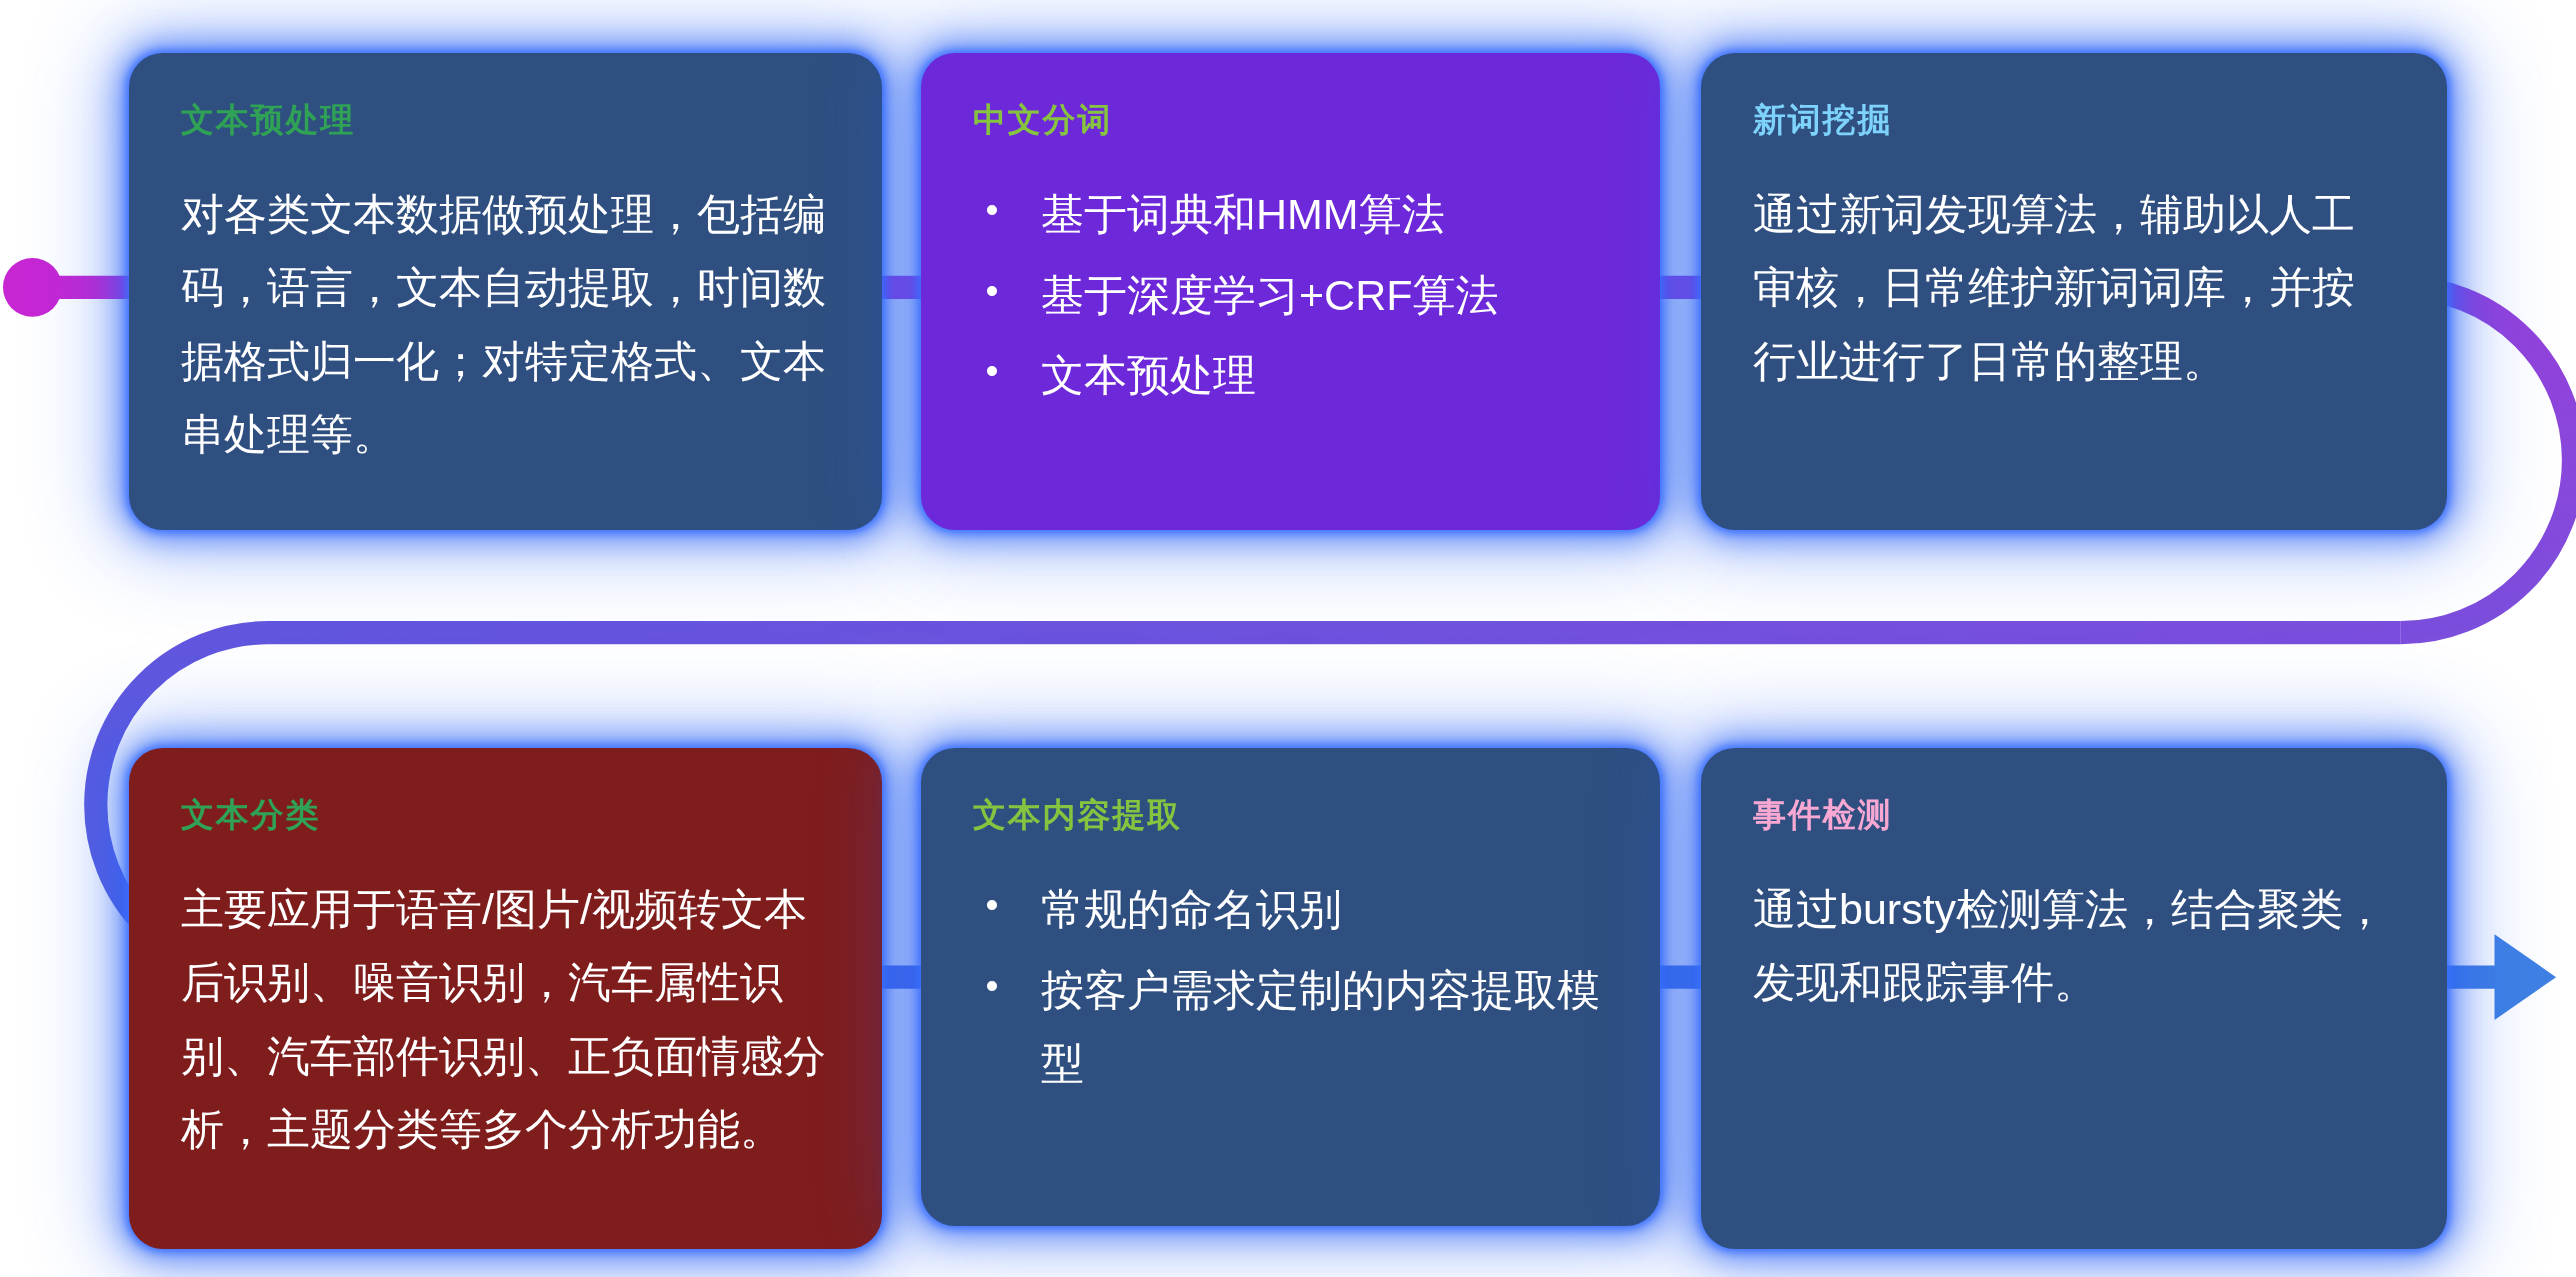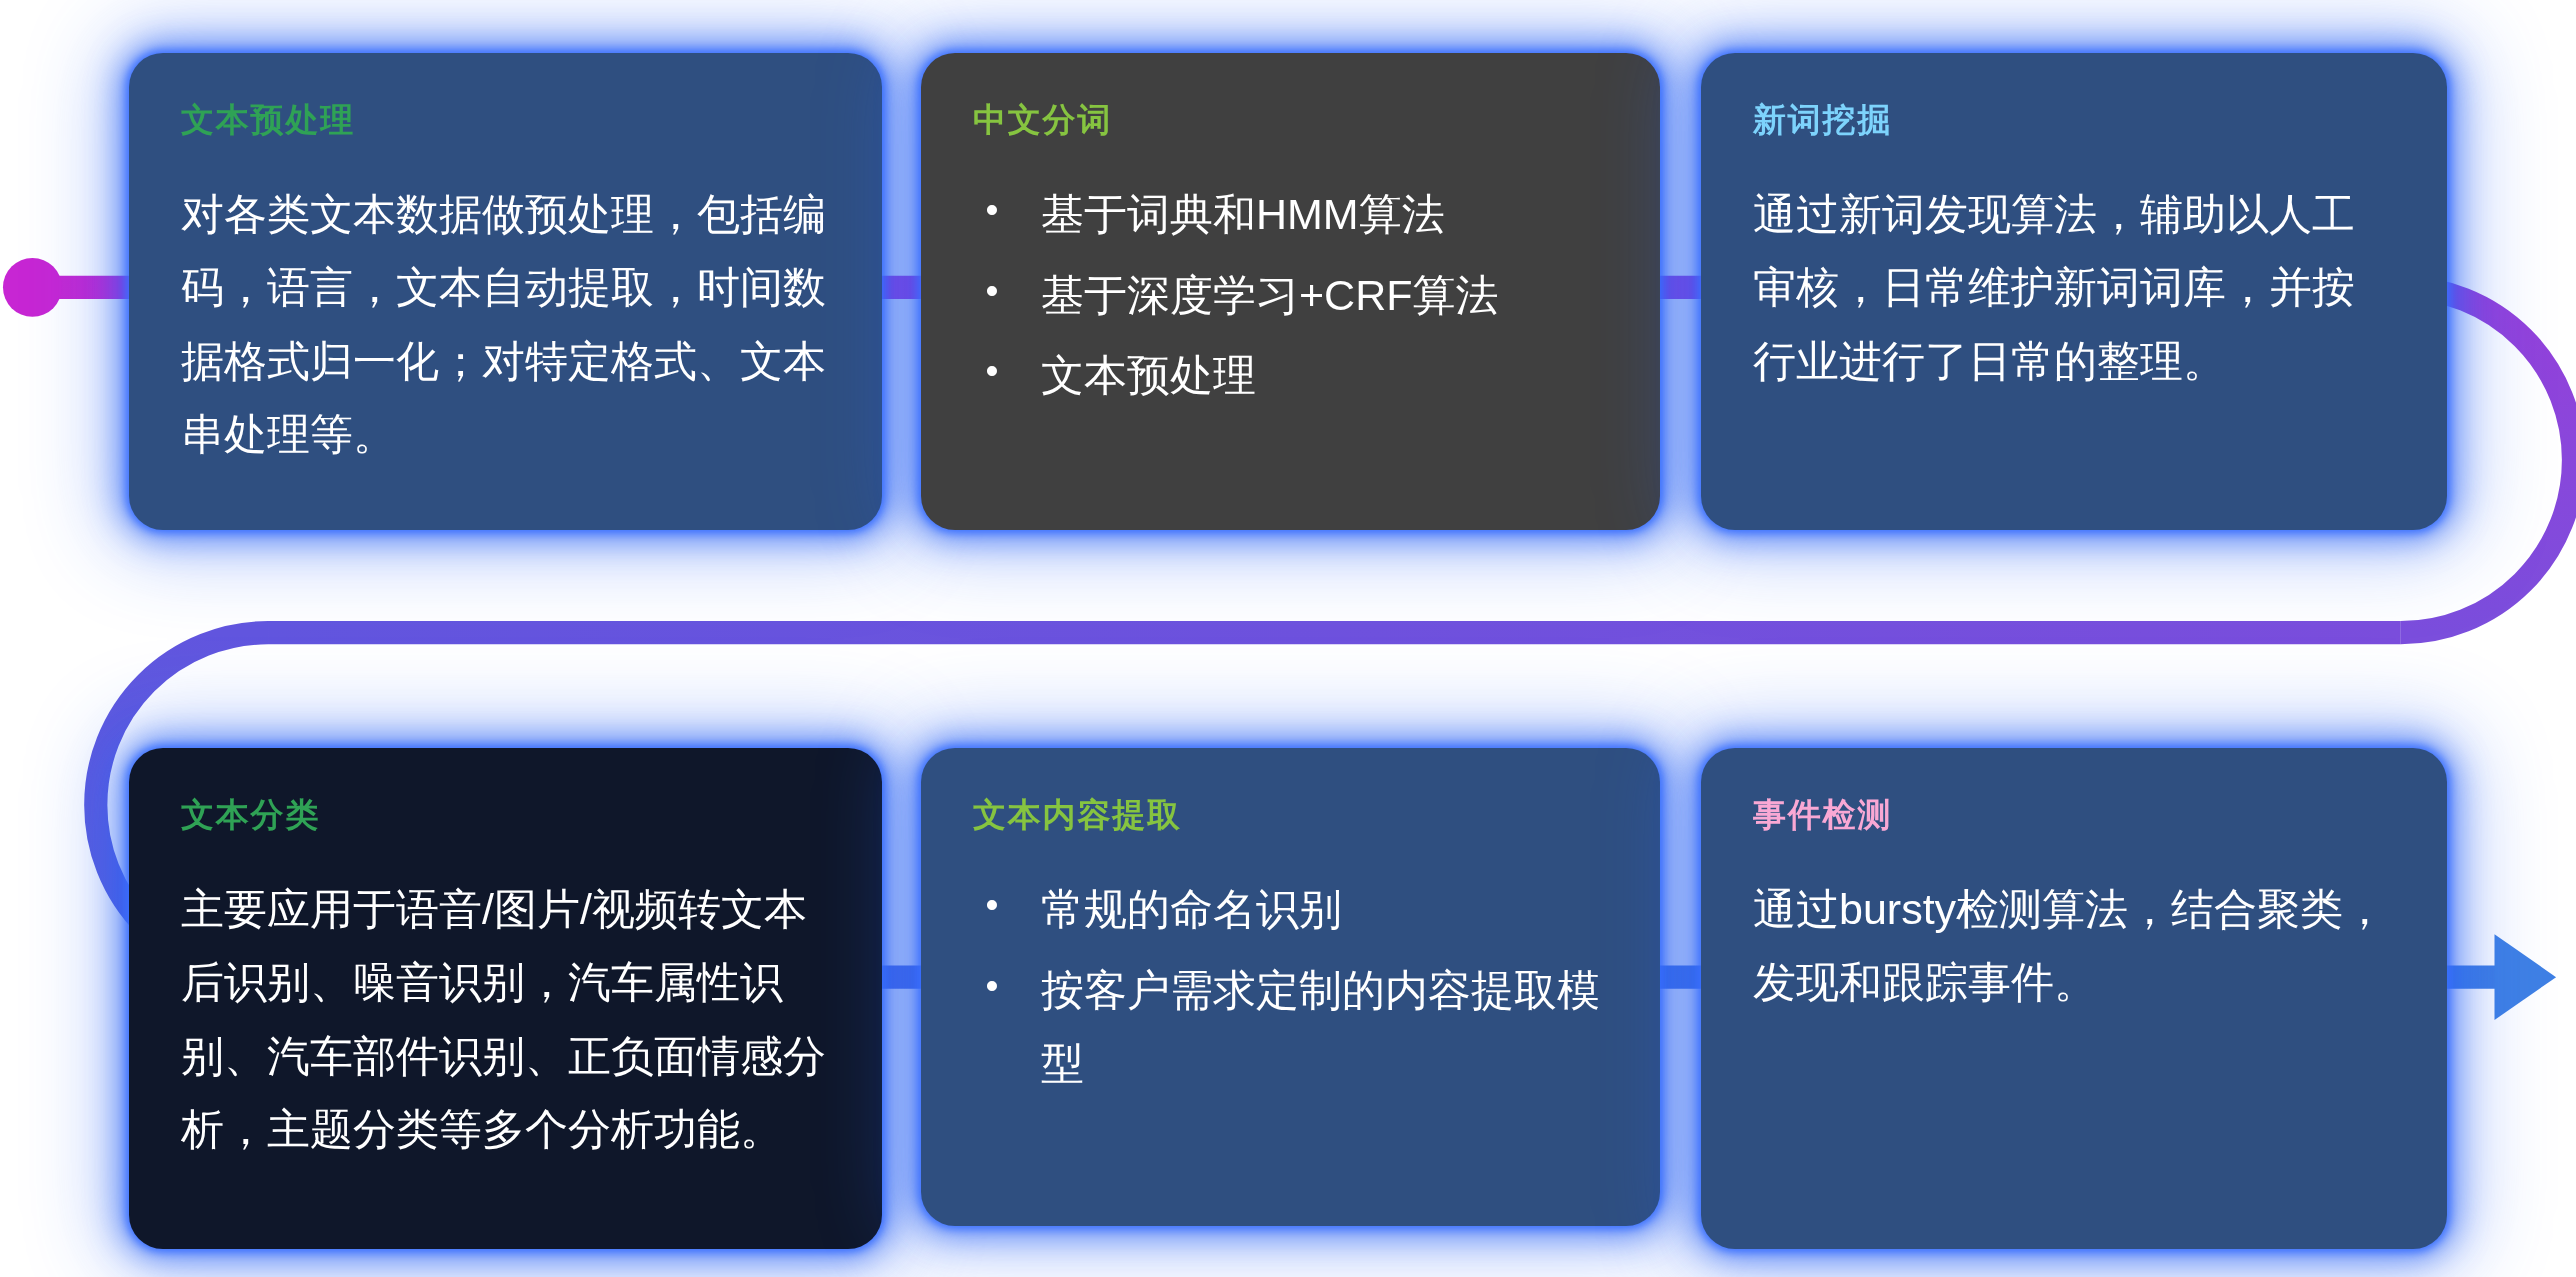--- a/index.html
+++ b/index.html
@@ -84,35 +84,35 @@
 
   <circle cx="36" cy="322" r="33" fill="#c726d3"></circle>
   <polygon points="2795,1047 2864,1095 2795,1143" fill="#3f80e4"></polygon>
 </svg>
 
 <div class="card" id="card-1" style="background-color: rgb(47, 79, 128);">
   <h2 class="card-title" style="color: rgb(47, 162, 85);">文本预处理</h2>
   <p class="card-body">对各类文本数据做预处理，包括编码，语言，文本自动提取，时间数据格式归一化；对特定格式、文本串处理等。</p>
 </div>
 
-<div class="card" id="card-2" style="background-color: #404040;">
+<div class="card" id="card-2" style="background-color: #6d28d9;">
   <h2 class="card-title" style="color: rgb(134, 196, 64);">中文分词</h2>
   <ul class="bullets">
     <li>基于词典和HMM算法</li>
     <li>基于深度学习+CRF算法</li>
     <li>文本预处理</li>
   </ul>
 </div>
 
 <div class="card" id="card-3" style="background-color: rgb(47, 79, 128);">
   <h2 class="card-title" style="color: #7dd3fc;">新词挖掘</h2>
   <p class="card-body">通过新词发现算法，辅助以人工审核，日常维护新词词库，并按行业进行了日常的整理。</p>
 </div>
 
-<div class="card" id="card-4" style="background-color: #0f172a;">
+<div class="card" id="card-4" style="background-color: #7f1d1d;">
   <h2 class="card-title" style="color: rgb(47, 162, 85);">文本分类</h2>
   <p class="card-body">主要应用于语音/图片/视频转文本后识别、噪音识别，汽车属性识别、汽车部件识别、正负面情感分析，主题分类等多个分析功能。</p>
 </div>
 
 <div class="card" id="card-5" style="background-color: rgb(47, 79, 128);">
   <h2 class="card-title" style="color: rgb(134, 196, 64);">文本内容提取</h2>
   <ul class="bullets">
     <li>常规的命名识别</li>
     <li>按客户需求定制的内容提取模型</li>
   </ul>

